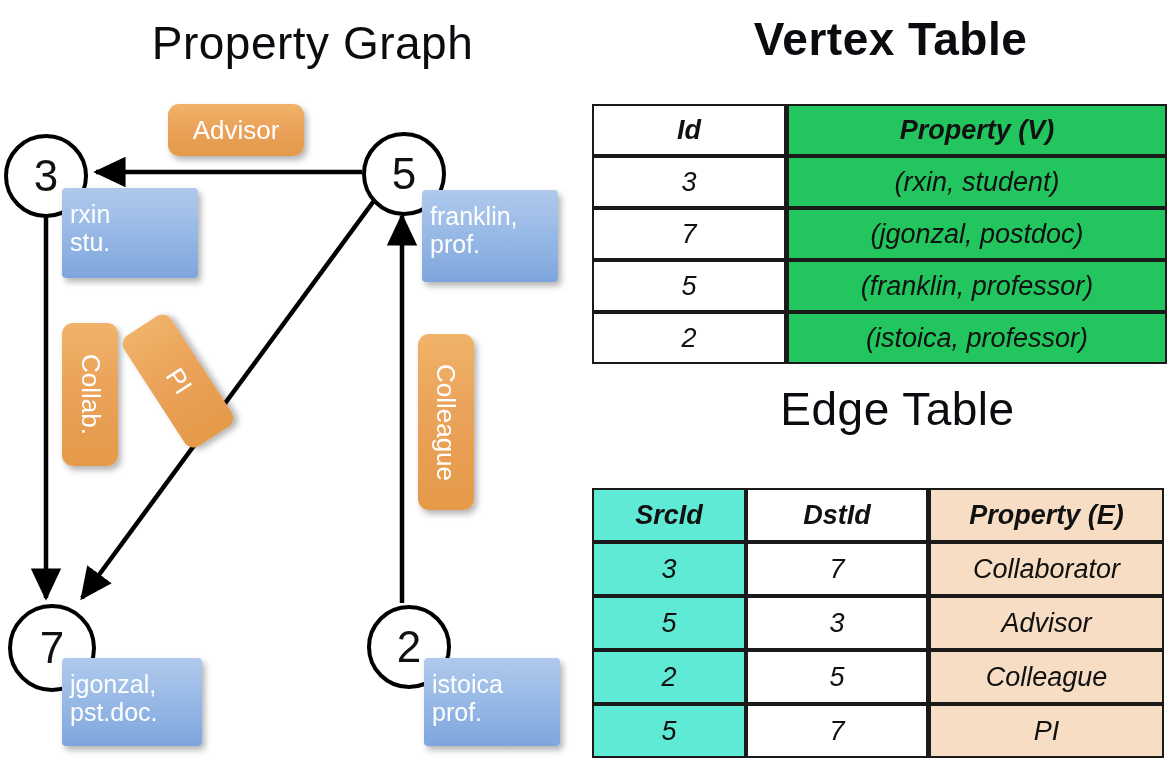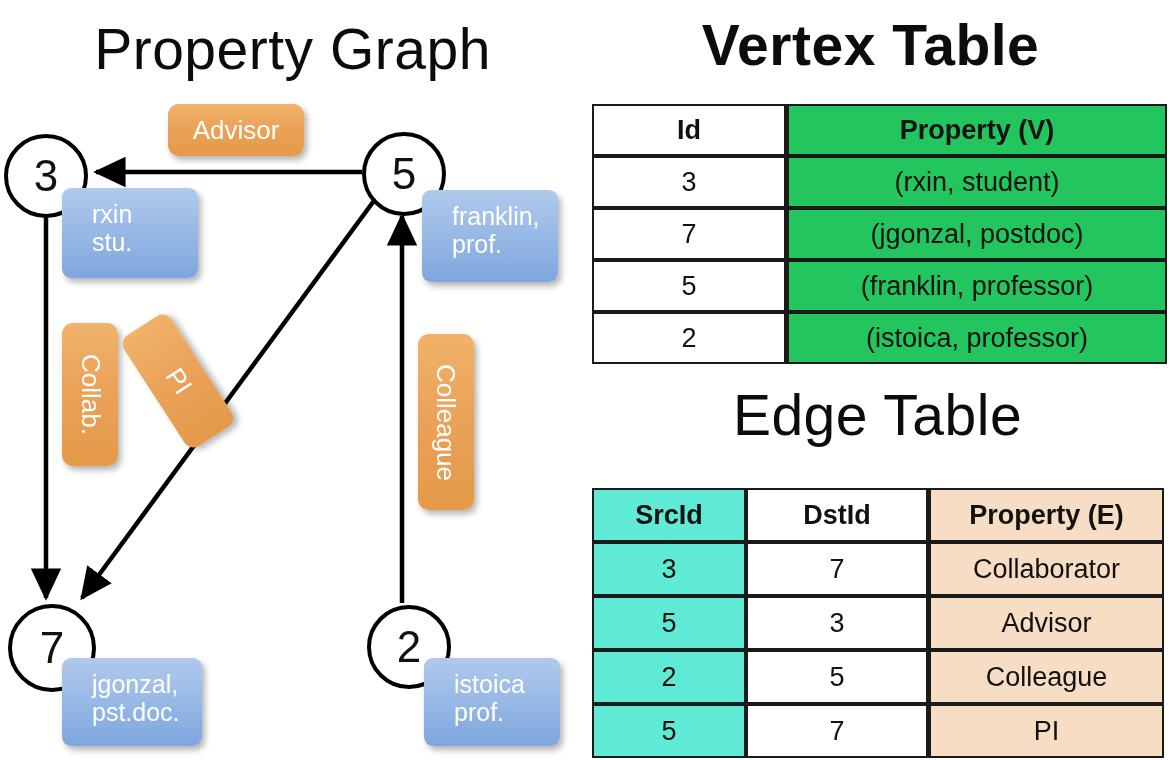--- a/index.html
+++ b/index.html
@@ -1,43 +1,43 @@
 <!DOCTYPE html>
 <html><head>
 <meta charset="utf-8">
 <style>
   html,body{margin:0;padding:0;background:#ffffff;}
   body{width:1170px;height:760px;position:relative;overflow:hidden;
        font-family:"Liberation Sans","DejaVu Sans",sans-serif;color:#000;}
   .stage{position:absolute;left:0;top:0;width:1170px;height:760px;}
 
   
-  .title{position:absolute;font-weight:300;font-size:57px;letter-spacing:.5px;
-         color:#0b0b10;white-space:nowrap;text-align:center;}
+  .title{position:absolute;font-weight:300;font-size:46px;letter-spacing:.5px;
+         color:#0b0b10;white-space:nowrap;text-align:center;padding-left:20px;}
   #title-property-graph{left:0;top:16px;width:585px;}
   #title-vertex-table{left:578px;top:12px;width:585px;font-weight:bold;}
   #title-edge-table{left:585px;top:382px;width:585px;}
 
   
   #graph-svg{position:absolute;left:0;top:0;width:585px;height:760px;}
 
   
   .node{position:absolute;border:4px solid #000;border-radius:50%;
         background:#fff;display:flex;align-items:center;justify-content:center;
         font-size:44px;font-weight:300;color:#111;line-height:1;}
   #node-3{left:4px;  top:134px; width:76px; height:76px;}
   #node-5{left:362px;top:132px; width:76px; height:76px;}
   #node-7{left:8px;  top:604px; width:80px; height:80px;}
   #node-2{left:367px;top:605px; width:76px; height:76px;}
 
   
-  .prop-box{position:absolute;border-radius:9px;color:#fff;
+  .prop-box{position:absolute;border-radius:4px;color:#fff;
             background:linear-gradient(180deg,#b0c9ec 0%,#9cbce7 40%,#7ea6dd 100%);
             box-shadow:3px 4px 6px rgba(0,0,0,.30);
-            font-size:25px;line-height:1.12;padding:12px 30px;box-sizing:border-box;
+            font-size:25px;line-height:1.12;padding:12px 8px;box-sizing:border-box;
             font-weight:400;}
   #prop-rxin{    left:62px; top:188px; width:136px;height:90px;}
   #prop-franklin{left:422px;top:190px; width:136px;height:92px;}
   #prop-jgonzal{ left:62px; top:658px; width:140px;height:88px;}
   #prop-istoica{ left:424px;top:658px; width:136px;height:88px;}
   .prop-box span{display:block;}
 
   
   .edge-label{position:absolute;border-radius:11px;color:#fff;
               background:linear-gradient(180deg,#f0b369 0%,#ebа25a 45%,#e49a48 100%);
@@ -51,21 +51,21 @@
   #label-colleague{left:418px;top:334px;width:56px;height:176px;}
   #label-colleague .vtxt{transform:rotate(90deg);white-space:nowrap;}
   #label-pi{left:150px;top:315px;width:56px;height:132px;
             transform:rotate(-33deg);transform-origin:50% 50%;}
   #label-pi .vtxt{transform:rotate(90deg);white-space:nowrap;}
 
   
   .tbl{position:absolute;border-collapse:separate;border-spacing:0;
        table-layout:fixed;}
   .tbl td{border:2px solid #1a1a1a;font-size:27px;font-weight:400;
-          text-align:center;color:#111;padding:0;}
+          text-align:center;color:#111;padding:0;font-style:italic;}
   .tbl td.hdr{font-weight:700;}
 
   #vertex-table{left:592px;top:104px;width:575px;}
   #vertex-table td{height:48px;}
   #vertex-table td.col-id{width:190px;background:#fff;}
   #vertex-table td.col-prop{background:#22c55e;}
   #vertex-table tr td.col-id{border-right-width:3px;}
 
   #edge-table{left:592px;top:488px;width:572px;}
   #edge-table td{height:50px;}

